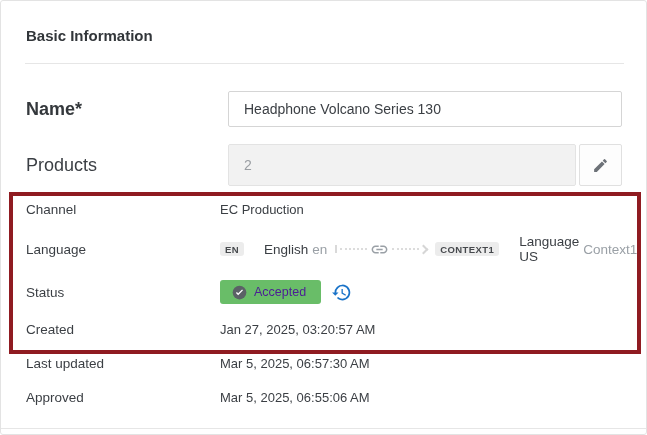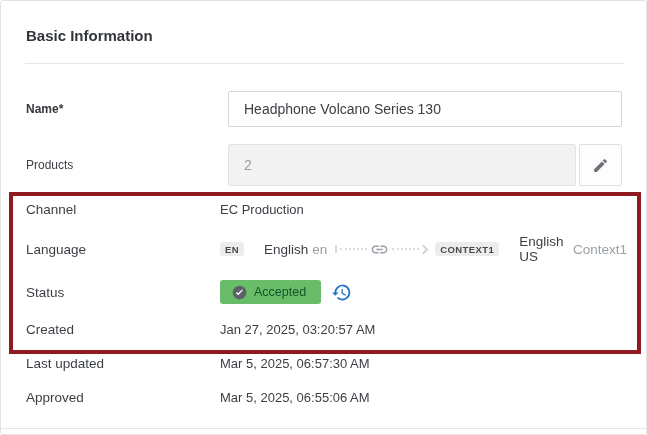--- a/index.html
+++ b/index.html
@@ -34,21 +34,21 @@
     align-items: center;
     padding-left: 25px;
     padding-right: 24px;
   }
   .form-row.name-row { margin-top: 27px; }
   .form-row.products-row { margin-top: 17px; }
 
   .form-label {
     width: 202px;
     flex: 0 0 202px;
-    font-size: 12px;
+    font-size: 18px;
     color: #3b3f44;
   }
   .form-label.bold { font-weight: 700; color: #34383c; }
 
   .text-input {
     flex: 1 1 auto;
     height: 36px;
     border: 1px solid #d5d5d5;
     border-radius: 2px;
     padding: 8px 15px;
@@ -143,21 +143,21 @@
   
   .status-wrap { display: flex; align-items: center; }
   .status-badge {
     display: flex; align-items: center; gap: 7px;
     background: #69bd68;
     border-radius: 3px;
     height: 24px;
     padding: 0 15px 0 12px;
   }
   .status-badge .check-circle { width: 15px; height: 15px; display: inline-flex; }
-  .status-badge-label { font-size: 12.5px; color: #14532d; }
+  .status-badge-label { font-size: 12.5px; color: #4c1d95; }
   .history-button {
     background: none; border: none; padding: 0;
     margin-left: 9px;
     width: 22px; height: 22px;
     display: inline-flex; align-items: center; justify-content: center;
     cursor: pointer;
   }
   .history-button svg { width: 21px; height: 21px; fill: #1a73c8; }
 
   .bottom-divider {
@@ -209,21 +209,21 @@
           <span class="dash"></span>
           <span class="link-icon">
             <svg viewBox="0 0 24 24">
                 <path d="M3.9 12c0-1.71 1.39-3.1 3.1-3.1h4V7H7c-2.76 0-5 2.24-5 5s2.24 5 5 5h4v-1.9H7c-1.71 0-3.1-1.39-3.1-3.1zM8 13h8v-2H8v2zm9-6h-4v1.9h4c1.71 0 3.1 1.39 3.1 3.1s-1.39 3.1-3.1 3.1h-4V17h4c2.76 0 5-2.24 5-5s-2.24-5-5-5z"></path>
               </svg>
           </span>
           <span class="dash"></span>
           <span class="chevron"></span>
         </span>
         <span class="code-badge">CONTEXT1</span>
-        <span class="lang-name">English US</span>
+        <span class="lang-name">Language US</span>
         <span class="lang-locale">Context1</span>
       </div>
     </div>
 
     <div class="info-row status-row">
       <div class="info-label">Status</div>
       <div class="status-wrap">
         <span class="status-badge">
           <span class="check-circle">
             <svg viewBox="0 0 24 24">

